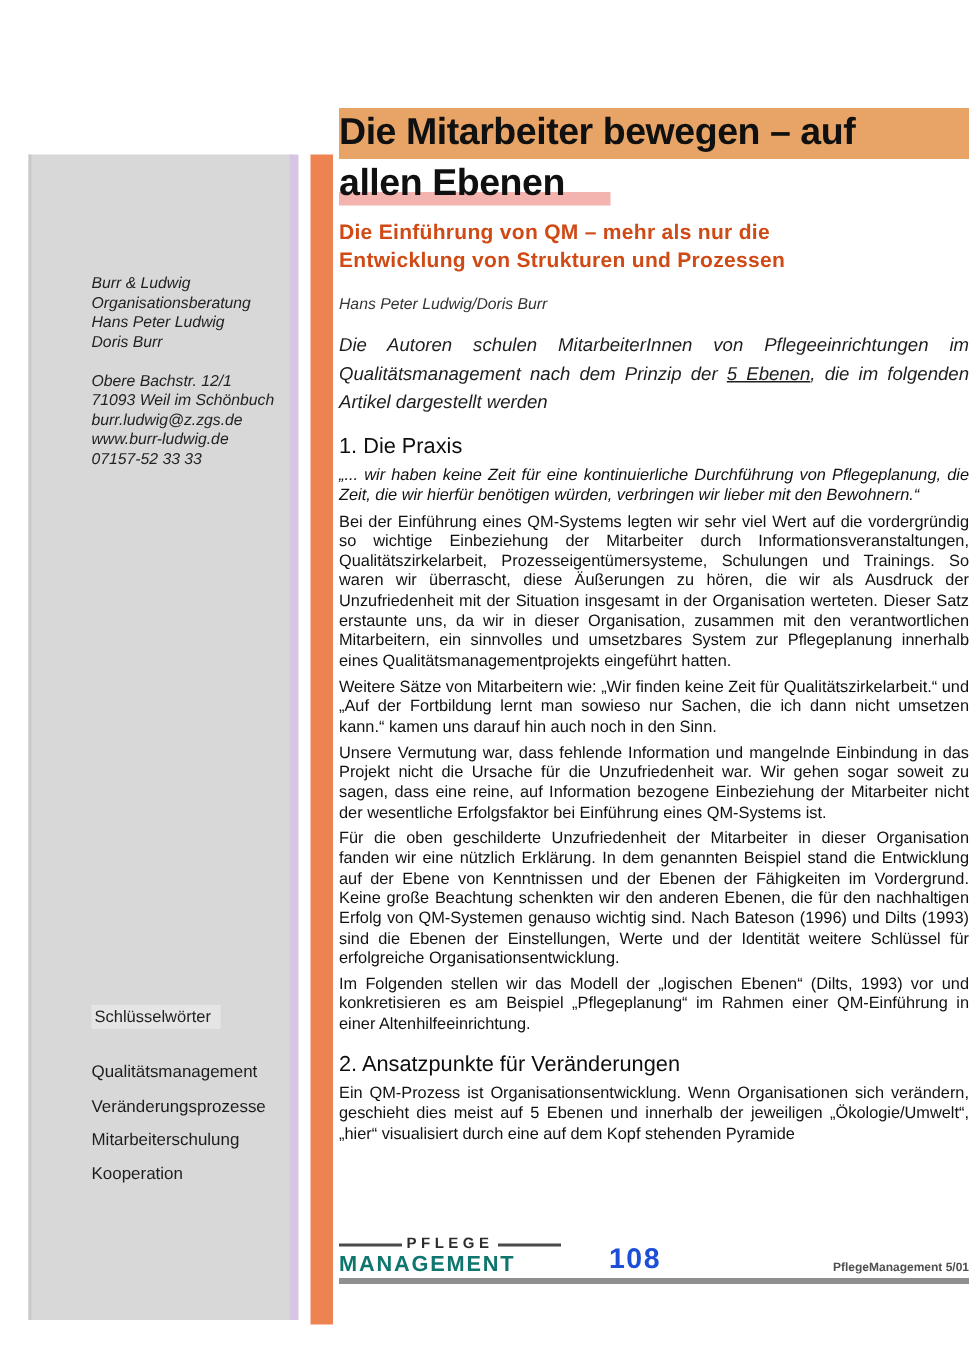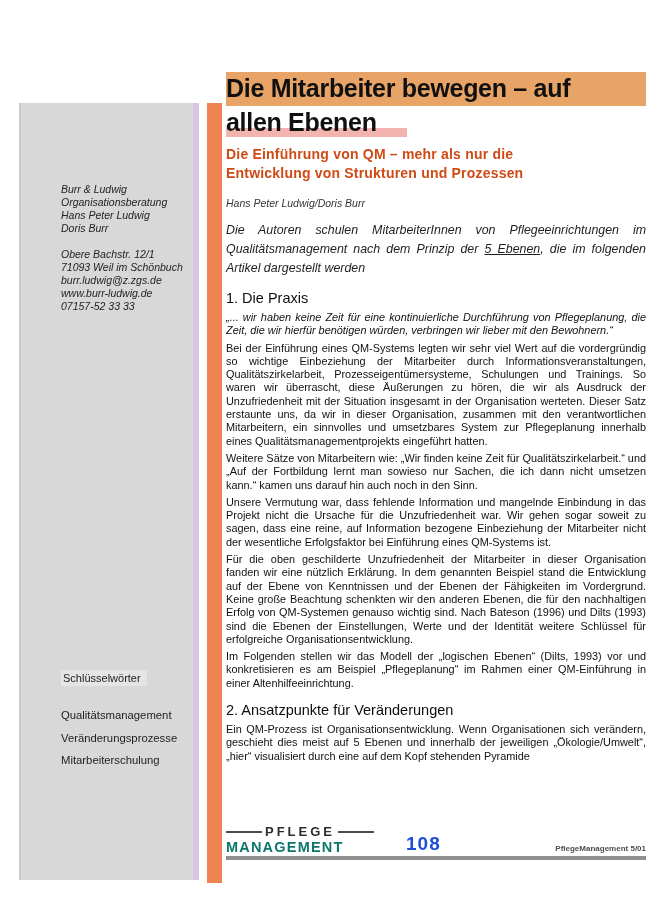--- a/index.html
+++ b/index.html
@@ -40,21 +40,21 @@
   h2 { font-size:14.5px; line-height:16px; margin:12px 0 5px; font-weight:normal; color:#0e0e0e; }
   p.para { font-size:10.9px; line-height:13.3px; text-align:justify; margin:0 0 4px; }
   p.quote { font-style:italic; }
 
   
   .footer { position:absolute; left:226px; top:824px; width:420px; }
   .footer-top { display:flex; align-items:flex-end; }
   .logo { margin-left:0; width:148px; }
   .logo-row1 { display:flex; align-items:center; }
   .rule-thin { height:2px; background:#4a4a4a; flex:1; }
-  .logo-pflege { font-size:13px; font-weight:bold; letter-spacing:3px; color:#2d2d2d; padding:0 3px; }
+  .logo-pflege { font-size:10px; font-weight:bold; letter-spacing:3px; color:#2d2d2d; padding:0 3px; }
   .logo-management { font-size:14.5px; font-weight:bold; letter-spacing:1.2px; color:#0f766e; margin-top:0px; }
   .page-number { font-size:19px; font-weight:bold; color:#1d4ed8; margin-left:32px; letter-spacing:1px; }
   .issue { margin-left:auto; font-size:8px; font-weight:bold; color:#4f4f4f; padding-bottom:2px; }
   .footer-rule { height:4px; background:#8f8f8f; margin-top:1px; }
 </style>
 </head>
 <body>
 
 <div class="gray-panel"></div>
 <div class="lavender-bar"></div>
@@ -76,20 +76,21 @@
       <div class="address-line">07157-52 33 33</div>
     </div>
 </div>
 
 <div class="keywords-block">
   <span class="keywords-label">Schlüsselwörter</span>
   <div class="keyword-list">
       <div class="keyword">Qualitätsmanagement</div>
       <div class="keyword">Veränderungsprozesse</div>
       <div class="keyword">Mitarbeiterschulung</div>
+      <div class="keyword">Kooperation</div>
     </div>
 </div>
 
 <div class="article">
   <div class="title-l1">Die Mitarbeiter bewegen – auf</div>
   <div><span class="title-l2">allen Ebenen</span></div>
   <div class="subtitle">Die Einführung von QM – mehr als nur die Entwicklung von Strukturen und Prozessen</div>
   <div class="author">Hans Peter Ludwig/Doris Burr</div>
   <div class="lead"><span>Die Autoren schulen MitarbeiterInnen von Pflegeeinrichtungen im Qualitätsmanagement nach dem Prinzip der </span><span class="u">5 Ebenen</span><span>, die im folgenden Artikel dargestellt werden</span></div>
 

